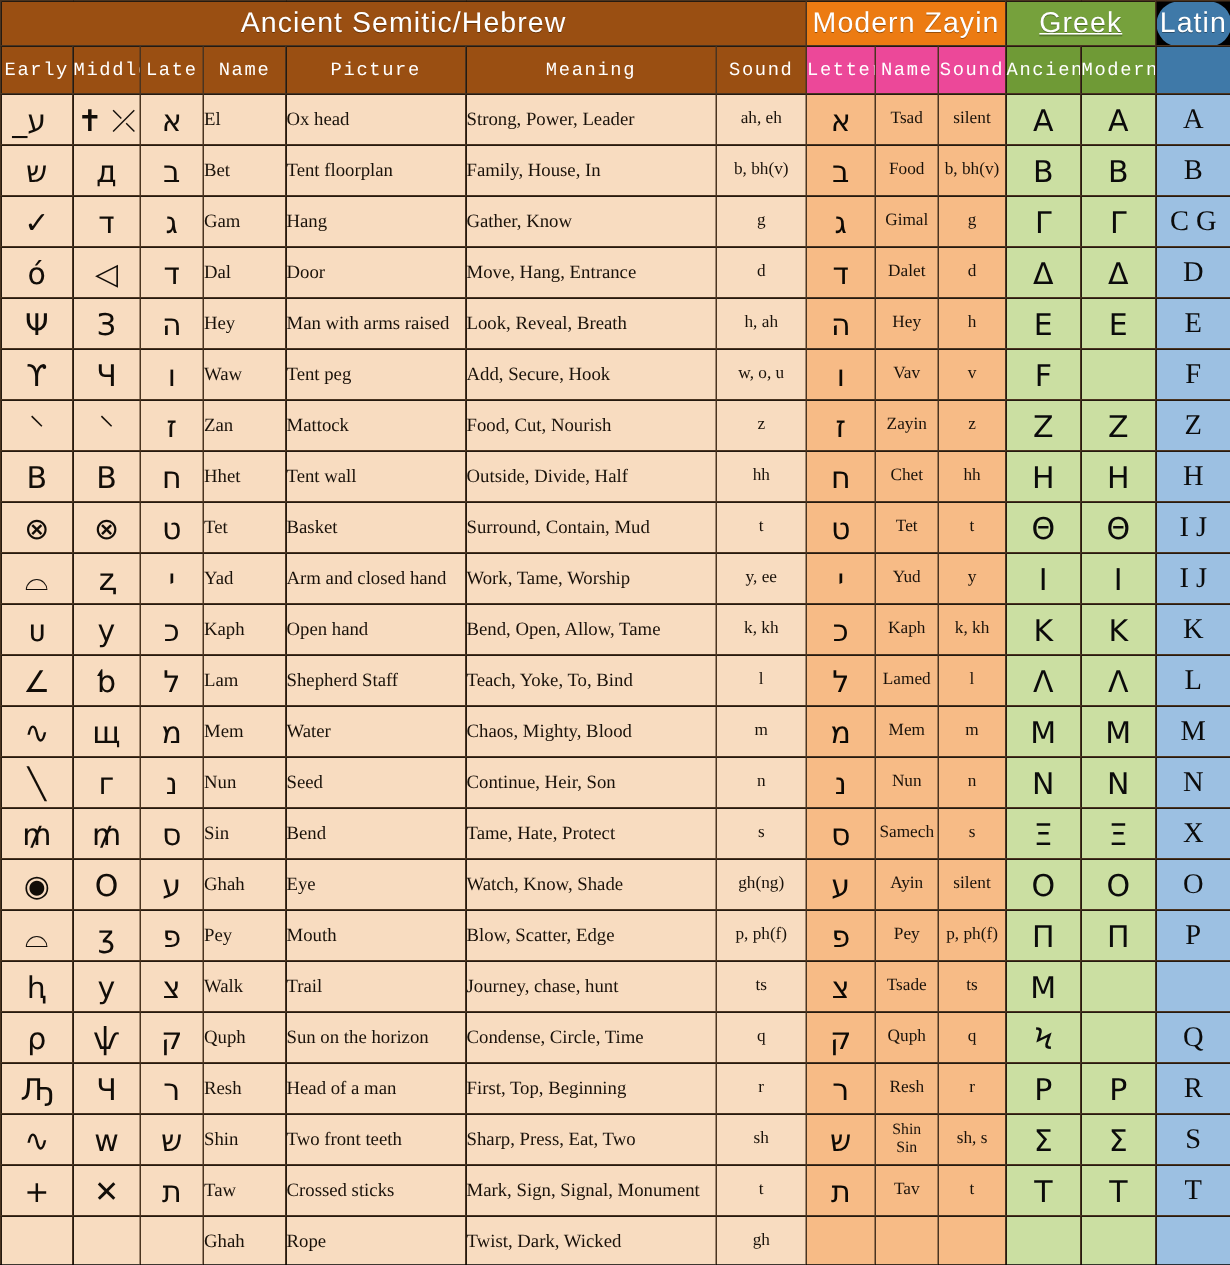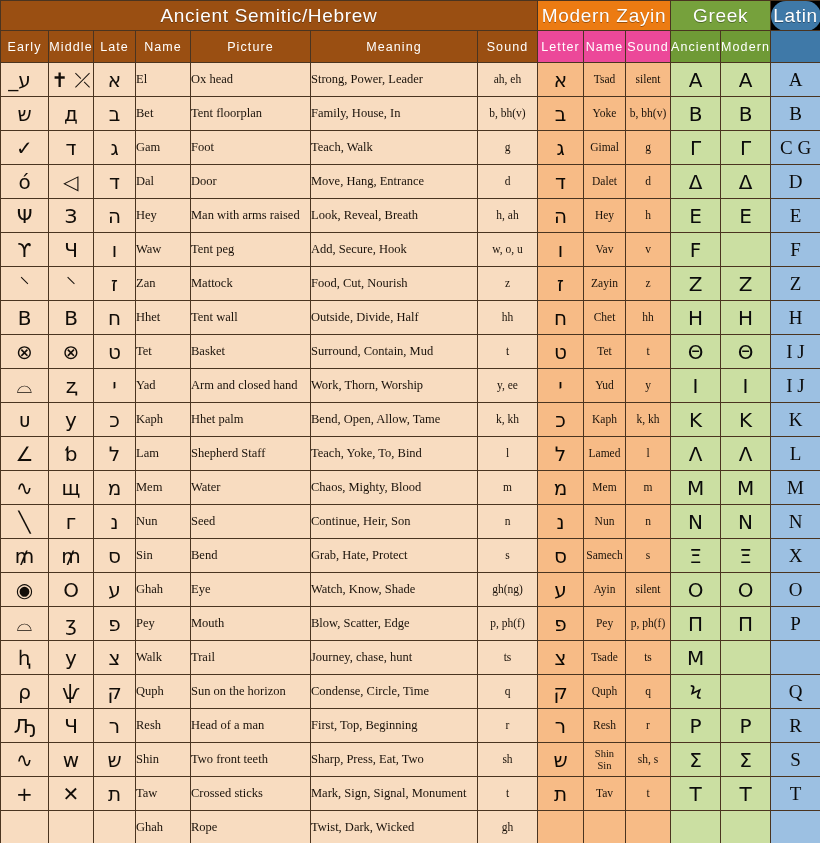--- a/index.html
+++ b/index.html
@@ -34,31 +34,31 @@
     vertical-align: middle;
     color: #ffffff;
     font-size: 19px;
     font-family: "Liberation Sans", "DejaVu Sans", sans-serif;
     letter-spacing: 0.7px;
     text-shadow: 0 1px 0 rgba(0,0,0,.35);
     border: 1px solid #2b1c0d;
   }
   .grp-semitic { background: #9a4f12; }
   .grp-modern  { background: #ec7b12; }
-  .grp-greek   { background: #76a13c; }
+  .grp-greek   { background: #76a13c; text-decoration: underline; }
   .grp-latin   { background: #3f79a8; border-radius: 22px; }
 
   
   .sub {
     height: 32px;
     text-align: center;
     vertical-align: middle;
     color: #ffffff;
     font-size: 12.5px;
-    font-family: Liberation Sans, sans-serif;
+    font-family: Liberation Mono, monospace;
     letter-spacing: 1.1px;
     border: 1px solid #2b1c0d;
   }
   .sub-semitic { background: #9a4f12; }
   .sub-modern  { background: #ec4899; }
   .sub-greek   { background: #6f9a36; }
   .sub-latin   { background: #3f79a8; }
 
   
   tbody tr { height: 34px; }
@@ -176,33 +176,33 @@
         </tr>
         <tr>
           <td class="c-semitic glyph">ש</td>
           <td class="c-semitic glyph">д</td>
           <td class="c-semitic glyph">ב</td>
           <td class="c-semitic txt">Bet</td>
           <td class="c-semitic txt">Tent floorplan</td>
           <td class="c-semitic txt">Family, House, In</td>
           <td class="c-semitic ctr">b, bh(v)</td>
           <td class="c-modern hebrew">ב</td>
-          <td class="c-modern ctr">Yoke</td>
+          <td class="c-modern ctr">Food</td>
           <td class="c-modern ctr">b, bh(v)</td>
           <td class="c-greek greek">Β</td>
           <td class="c-greek greek">Β</td>
           <td class="c-latin latin">B</td>
         </tr>
         <tr>
           <td class="c-semitic glyph">✓</td>
           <td class="c-semitic glyph">ד</td>
           <td class="c-semitic glyph">ג</td>
           <td class="c-semitic txt">Gam</td>
-          <td class="c-semitic txt">Foot</td>
-          <td class="c-semitic txt">Teach, Walk</td>
+          <td class="c-semitic txt">Hang</td>
+          <td class="c-semitic txt">Gather, Know</td>
           <td class="c-semitic ctr">g</td>
           <td class="c-modern hebrew">ג</td>
           <td class="c-modern ctr">Gimal</td>
           <td class="c-modern ctr">g</td>
           <td class="c-greek greek">Γ</td>
           <td class="c-greek greek">Γ</td>
           <td class="c-latin latin">C G</td>
         </tr>
         <tr>
           <td class="c-semitic glyph">ό</td>
@@ -293,35 +293,35 @@
           <td class="c-greek greek">Θ</td>
           <td class="c-greek greek">Θ</td>
           <td class="c-latin latin">I J</td>
         </tr>
         <tr>
           <td class="c-semitic glyph">⌓</td>
           <td class="c-semitic glyph">ⱬ</td>
           <td class="c-semitic glyph">י</td>
           <td class="c-semitic txt">Yad</td>
           <td class="c-semitic txt">Arm and closed hand</td>
-          <td class="c-semitic txt">Work, Thorn, Worship</td>
+          <td class="c-semitic txt">Work, Tame, Worship</td>
           <td class="c-semitic ctr">y, ee</td>
           <td class="c-modern hebrew">י</td>
           <td class="c-modern ctr">Yud</td>
           <td class="c-modern ctr">y</td>
           <td class="c-greek greek">Ι</td>
           <td class="c-greek greek">Ι</td>
           <td class="c-latin latin">I J</td>
         </tr>
         <tr>
           <td class="c-semitic glyph">ᴜ</td>
           <td class="c-semitic glyph">у</td>
           <td class="c-semitic glyph">כ</td>
           <td class="c-semitic txt">Kaph</td>
-          <td class="c-semitic txt">Hhet palm</td>
+          <td class="c-semitic txt">Open hand</td>
           <td class="c-semitic txt">Bend, Open, Allow, Tame</td>
           <td class="c-semitic ctr">k, kh</td>
           <td class="c-modern hebrew">כ</td>
           <td class="c-modern ctr">Kaph</td>
           <td class="c-modern ctr">k, kh</td>
           <td class="c-greek greek">Κ</td>
           <td class="c-greek greek">Κ</td>
           <td class="c-latin latin">K</td>
         </tr>
         <tr>
@@ -368,21 +368,21 @@
           <td class="c-greek greek">Ν</td>
           <td class="c-greek greek">Ν</td>
           <td class="c-latin latin">N</td>
         </tr>
         <tr>
           <td class="c-semitic glyph">₥</td>
           <td class="c-semitic glyph">₥</td>
           <td class="c-semitic glyph">ס</td>
           <td class="c-semitic txt">Sin</td>
           <td class="c-semitic txt">Bend</td>
-          <td class="c-semitic txt">Grab, Hate, Protect</td>
+          <td class="c-semitic txt">Tame, Hate, Protect</td>
           <td class="c-semitic ctr">s</td>
           <td class="c-modern hebrew">ס</td>
           <td class="c-modern ctr">Samech</td>
           <td class="c-modern ctr">s</td>
           <td class="c-greek greek">Ξ</td>
           <td class="c-greek greek">Ξ</td>
           <td class="c-latin latin">X</td>
         </tr>
         <tr>
           <td class="c-semitic glyph">◉</td>

